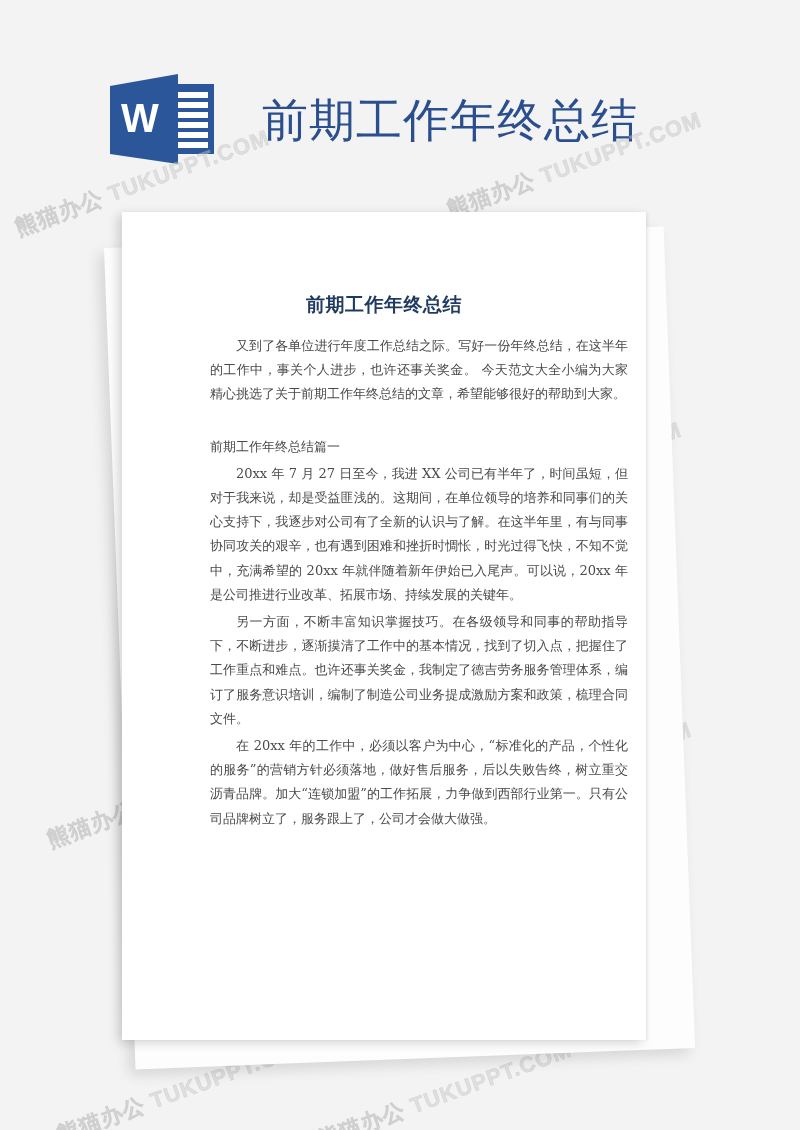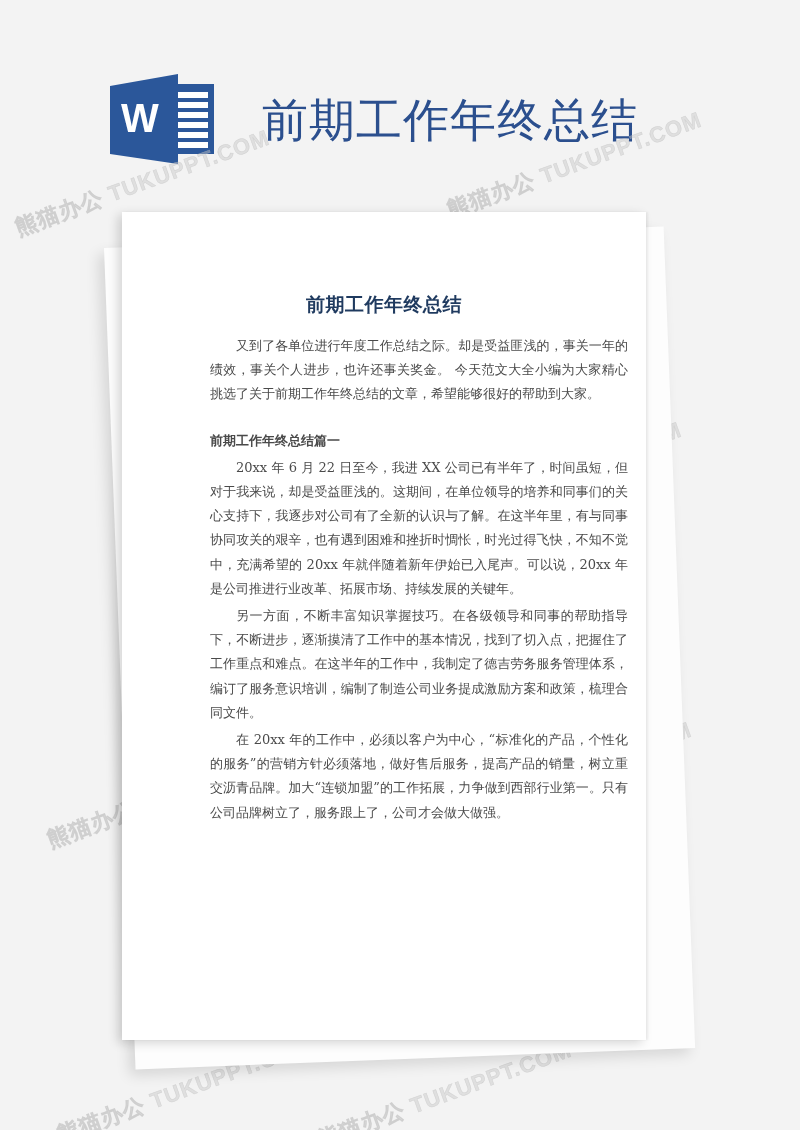--- a/index.html
+++ b/index.html
@@ -38,21 +38,21 @@
     font-family: "DejaVu Sans", sans-serif;
   }
   .doc-body {
     position: absolute; left: 88px; top: 122px; width: 418px;
     font-family: "DejaVu Serif", "Liberation Serif", serif;
     font-size: 13px; line-height: 24.2px; color: #4a4a4a;
     text-align: justify;
   }
   .doc-body p { margin: 0 0 0 0; text-indent: 2em; }
   .doc-body p.gap { margin-top: 3px; }
-  .doc-body .section-heading { text-indent: 0; margin-top: 22px; margin-bottom: 0; font-weight: bold; }
+  .doc-body .section-heading { text-indent: 0; margin-top: 28px; margin-bottom: 0; }
   .intro { margin-bottom: 12px !important; }
 </style>
 </head>
 <body>
 
 <div class="header">
   <svg class="word-icon" viewBox="0 0 106 90">
 
     <rect x="52" y="10" width="52" height="70" fill="#2b579a"></rect>
     <rect x="58" y="18" width="40" height="6" fill="#ffffff"></rect>
@@ -74,19 +74,19 @@
 <div class="watermark" style="left:40px;top:780px;">熊猫办公 TUKUPPT.COM</div>
 <div class="watermark" style="left:430px;top:760px;">熊猫办公 TUKUPPT.COM</div>
 <div class="watermark" style="left:50px;top:1075px;">熊猫办公 TUKUPPT.COM</div>
 <div class="watermark" style="left:310px;top:1080px;">熊猫办公 TUKUPPT.COM</div>
 
 <div class="back-page"></div>
 
 <div class="front-page">
   <div class="doc-title">前期工作年终总结</div>
   <div class="doc-body">
-    <p class="intro">又到了各单位进行年度工作总结之际。却是受益匪浅的，事关一年的绩效，事关个人进步，也许还事关奖金。 今天范文大全小编为大家精心挑选了关于前期工作年终总结的文章，希望能够很好的帮助到大家。</p>
+    <p class="intro">又到了各单位进行年度工作总结之际。写好一份年终总结，在这半年的工作中，事关个人进步，也许还事关奖金。 今天范文大全小编为大家精心挑选了关于前期工作年终总结的文章，希望能够很好的帮助到大家。</p>
     <p class="section-heading">前期工作年终总结篇一</p>
-    <p class="gap">20xx 年 6 月 22 日至今，我进 XX 公司已有半年了，时间虽短，但对于我来说，却是受益匪浅的。这期间，在单位领导的培养和同事们的关心支持下，我逐步对公司有了全新的认识与了解。在这半年里，有与同事协同攻关的艰辛，也有遇到困难和挫折时惆怅，时光过得飞快，不知不觉中，充满希望的 20xx 年就伴随着新年伊始已入尾声。可以说，20xx 年是公司推进行业改革、拓展市场、持续发展的关键年。</p>
-    <p class="gap">另一方面，不断丰富知识掌握技巧。在各级领导和同事的帮助指导下，不断进步，逐渐摸清了工作中的基本情况，找到了切入点，把握住了工作重点和难点。在这半年的工作中，我制定了德吉劳务服务管理体系，编订了服务意识培训，编制了制造公司业务提成激励方案和政策，梳理合同文件。</p>
-    <p class="gap">在 20xx 年的工作中，必须以客户为中心，“标准化的产品，个性化的服务”的营销方针必须落地，做好售后服务，提高产品的销量，树立重交沥青品牌。加大“连锁加盟”的工作拓展，力争做到西部行业第一。只有公司品牌树立了，服务跟上了，公司才会做大做强。</p>
+    <p class="gap">20xx 年 7 月 27 日至今，我进 XX 公司已有半年了，时间虽短，但对于我来说，却是受益匪浅的。这期间，在单位领导的培养和同事们的关心支持下，我逐步对公司有了全新的认识与了解。在这半年里，有与同事协同攻关的艰辛，也有遇到困难和挫折时惆怅，时光过得飞快，不知不觉中，充满希望的 20xx 年就伴随着新年伊始已入尾声。可以说，20xx 年是公司推进行业改革、拓展市场、持续发展的关键年。</p>
+    <p class="gap">另一方面，不断丰富知识掌握技巧。在各级领导和同事的帮助指导下，不断进步，逐渐摸清了工作中的基本情况，找到了切入点，把握住了工作重点和难点。也许还事关奖金，我制定了德吉劳务服务管理体系，编订了服务意识培训，编制了制造公司业务提成激励方案和政策，梳理合同文件。</p>
+    <p class="gap">在 20xx 年的工作中，必须以客户为中心，“标准化的产品，个性化的服务”的营销方针必须落地，做好售后服务，后以失败告终，树立重交沥青品牌。加大“连锁加盟”的工作拓展，力争做到西部行业第一。只有公司品牌树立了，服务跟上了，公司才会做大做强。</p>
   </div>
 </div>
 
 </body></html>

